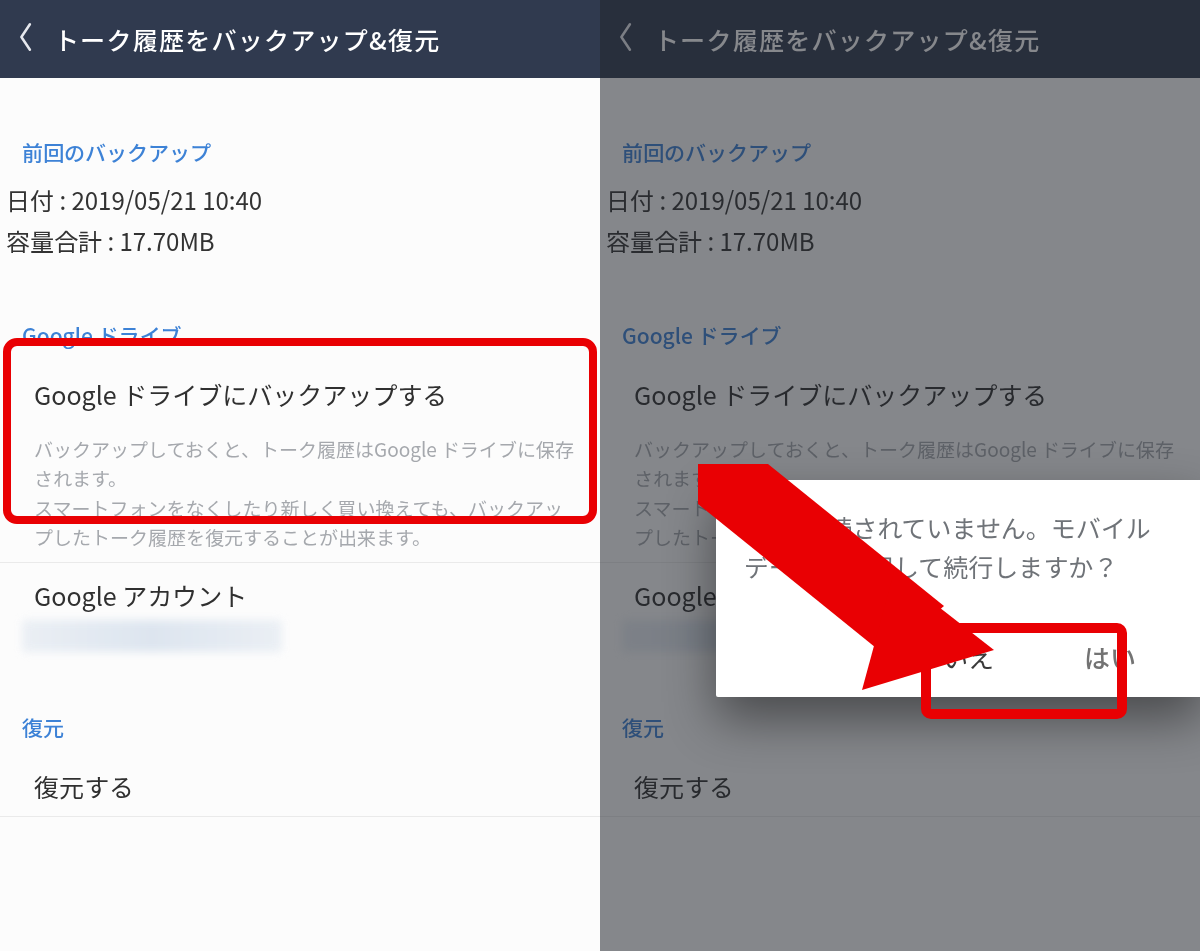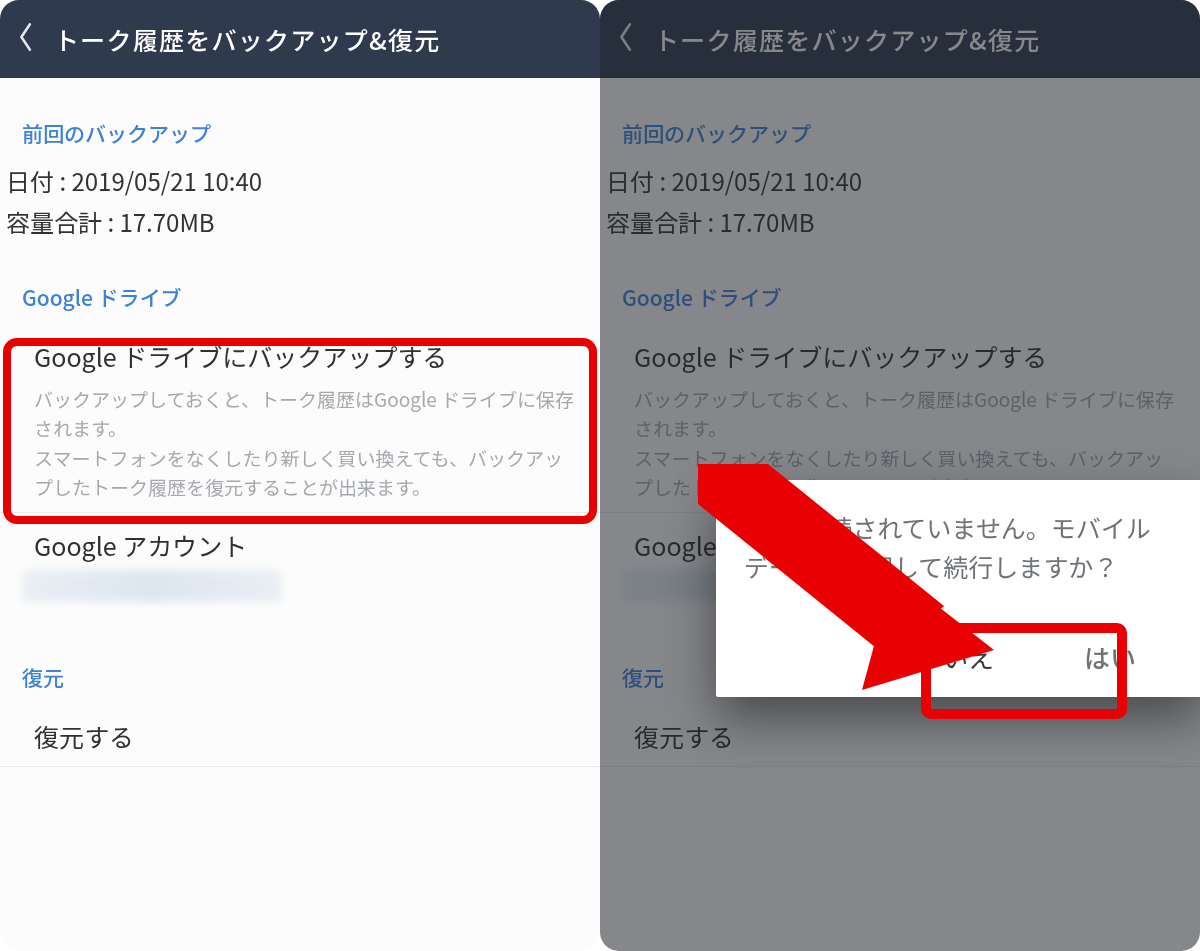--- a/index.html
+++ b/index.html
@@ -1,29 +1,29 @@
 <!DOCTYPE html>
 <html><head>
 <meta charset="utf-8">
 <style>
   *{box-sizing:border-box;margin:0;padding:0;font-family:"Hiragino Kaku Gothic ProN","Meiryo","Noto Sans JP","Noto Sans CJK JP",sans-serif;}
   html,body{width:1200px;height:951px;overflow:hidden;}
   .stage{display:flex;width:1200px;height:951px;}
-  .phone{position:relative;width:600px;height:951px;background:#fcfcfc;overflow:hidden;border-radius:19px;}
+  .phone{position:relative;width:600px;height:951px;background:#fcfcfc;overflow:hidden;}
   .header{display:flex;align-items:center;height:78px;background:#303a4f;color:#fff;padding:0 18px;}
   .header .back{width:26px;display:flex;align-items:center;color:#e6e8ee;}
   .header .back svg{width:17px;height:32px;}
   .header .title{font-size:25px;font-weight:500;letter-spacing:0.05em;margin-left:10px;}
   .content{padding:0 0 20px 0;}
-  .section-label{color:#3d82d6;font-size:21px;font-weight:500;padding:40px 22px 12px 22px;}
+  .section-label{color:#3d82d6;font-size:21px;font-weight:500;padding:59px 22px 12px 22px;}
   .kv{color:#333;font-size:24px;line-height:1.55;padding:2px 6px;}
   .item{padding:14px 22px 10px 34px;border-bottom:1px solid rgba(0,0,0,0.07);}
   .item.noborder{border-bottom:none;}
   .item-title{color:#303030;font-size:25px;font-weight:400;line-height:1.5;}
-  .item-desc{color:#a5a8ad;font-size:19px;line-height:1.55;margin-top:8px;}
+  .item-desc{color:#a5a8ad;font-size:19px;line-height:1.55;margin-top:20px;}
   .blurred{margin:6px 22px 0 22px;height:32px;width:260px;border-radius:4px;background:linear-gradient(90deg,#e9eef4,#dae3ee,#e9eef4);filter:blur(4px);opacity:.9;}
   .highlight{position:absolute;border:8px solid #e90003;border-radius:14px;pointer-events:none;}
   
   .dim{position:absolute;inset:0;background:rgba(35,38,45,0.55);}
   
   .dialog{position:absolute;left:116px;top:480px;width:486px;background:#fff;border-radius:2px;box-shadow:0 22px 50px rgba(0,0,0,.45);padding:28px 28px 14px 28px;}
   .dialog-msg{color:#6f7378;font-size:25px;line-height:1.55;}
   .dialog-actions{display:flex;justify-content:flex-end;gap:70px;margin-top:44px;padding-right:28px;}
   .dialog-btn{font-size:26px;padding:8px 10px;background:transparent;border:none;cursor:pointer;}
   .btn-no{color:#3a3a3a;}

